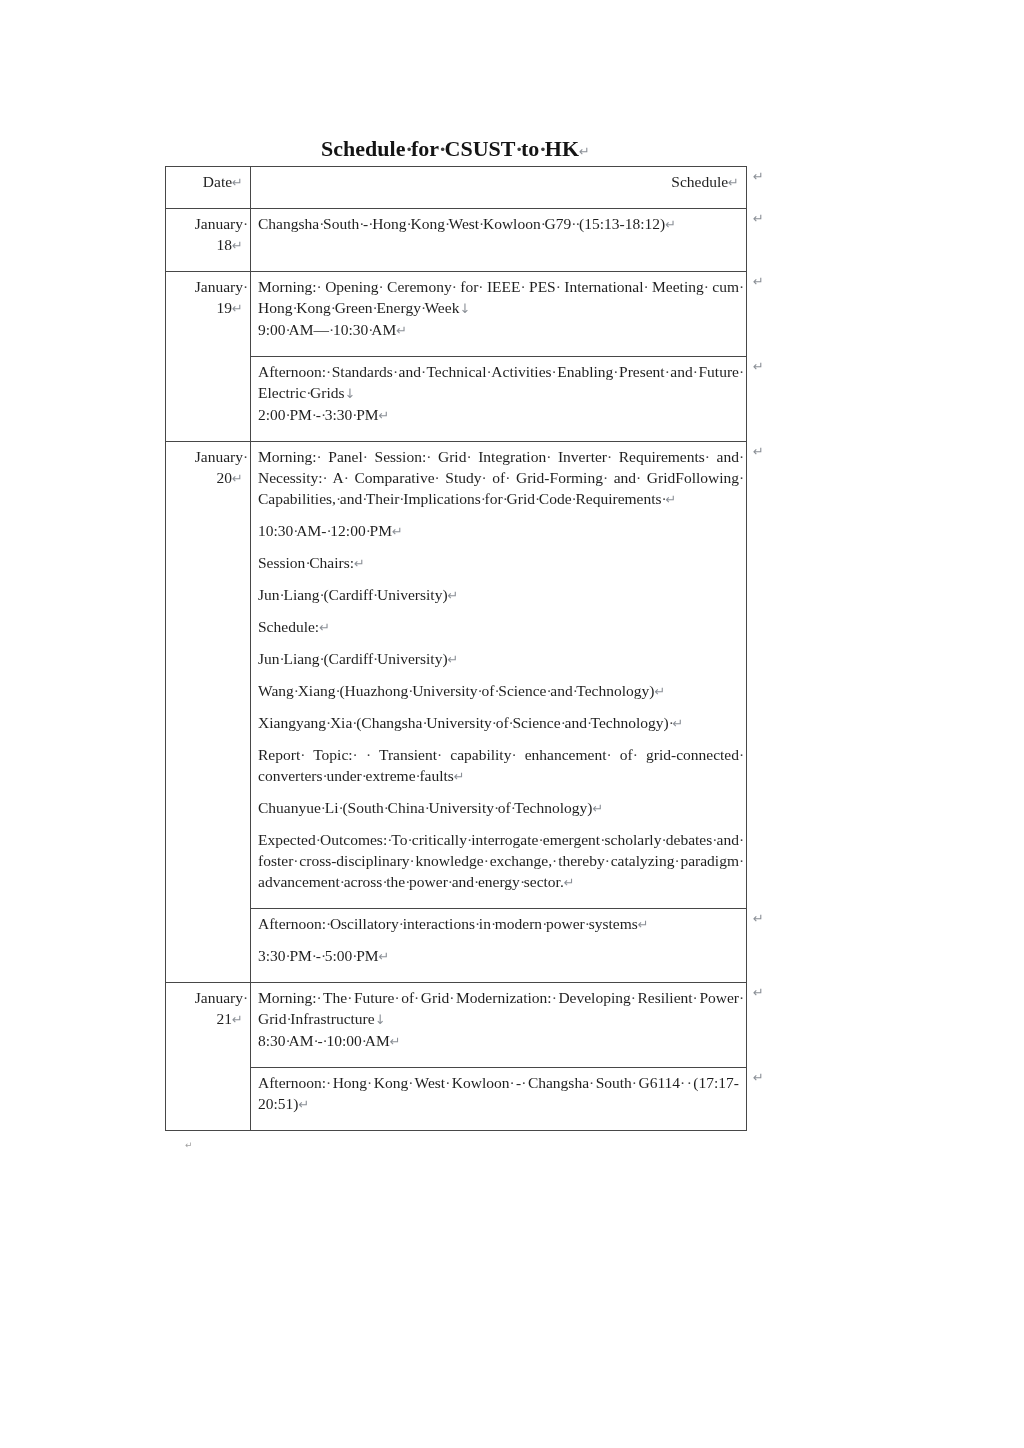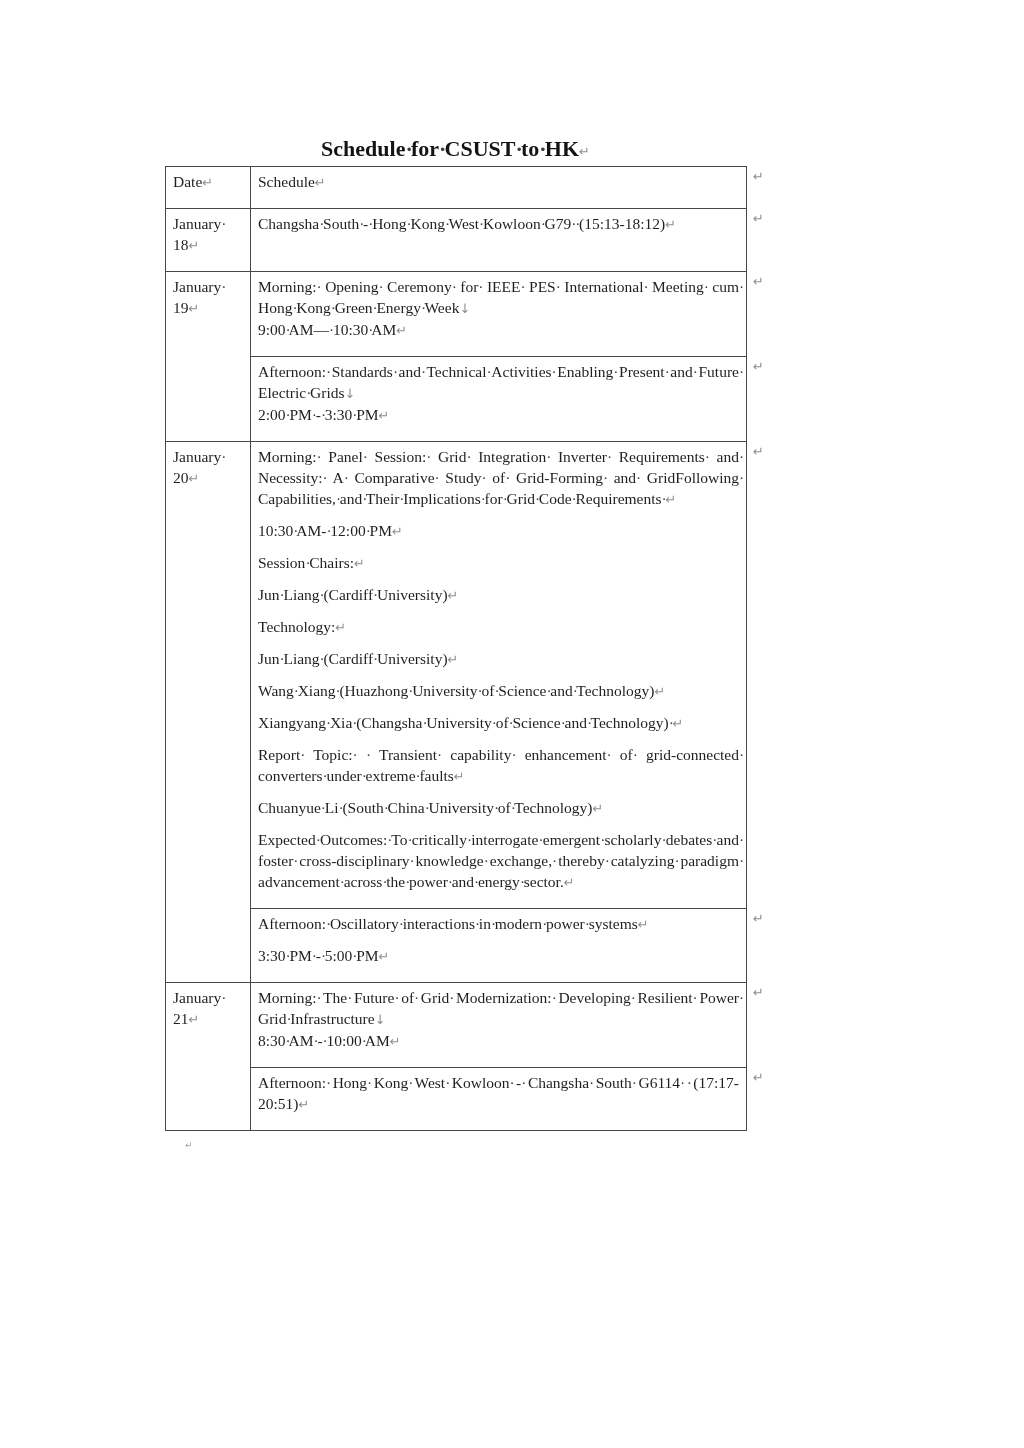--- a/index.html
+++ b/index.html
@@ -41,21 +41,21 @@
     background: #ffffff;
   }
 
   p.para {
     margin: 0 0 10px 0;
     font-size: 15.5px;
     line-height: 21px;
     text-align: justify;
     color: #1f1f1f;
   }
-  td.date-col p.para, td.head p.para { text-align: left; }
+  td.date-col p.para, td.head p.para { text-align: right; }
 
   
   .mk {
     font-family: "DejaVu Sans", sans-serif;
     font-size: 13px;
     color: #8b9097;
     font-weight: normal;
   }
   
   .dot {
@@ -127,21 +127,21 @@
 
         <tr>
           <td class="date-col" rowspan="2">
             <p class="para"><span>January<span class="dot">·</span> 20</span><span class="mk">↵</span></p>
           </td>
           <td>
             <p class="para"><span>Morning:<span class="dot">·</span> Panel<span class="dot">·</span> Session:<span class="dot">·</span> Grid<span class="dot">·</span> Integration<span class="dot">·</span> Inverter<span class="dot">·</span> Requirements<span class="dot">·</span> and<span class="dot">·</span> Necessity:<span class="dot">·</span> A<span class="dot">·</span> Comparative<span class="dot">·</span> Study<span class="dot">·</span> of<span class="dot">·</span> Grid-Forming<span class="dot">·</span> and<span class="dot">·</span> GridFollowing<span class="dot">·</span> Capabilities,<span class="dot">·</span> and<span class="dot">·</span> Their<span class="dot">·</span> Implications<span class="dot">·</span> for<span class="dot">·</span> Grid<span class="dot">·</span> Code<span class="dot">·</span> Requirements<span class="dot">·</span> </span><span class="mk">↵</span></p>
             <p class="para"><span>10:30<span class="dot">·</span> AM-<span class="dot">·</span> 12:00<span class="dot">·</span> PM</span><span class="mk">↵</span></p>
             <p class="para"><span>Session<span class="dot">·</span> Chairs:</span><span class="mk">↵</span></p>
             <p class="para"><span>Jun<span class="dot">·</span> Liang<span class="dot">·</span> (Cardiff<span class="dot">·</span> University)</span><span class="mk">↵</span></p>
-            <p class="para"><span>Technology:</span><span class="mk">↵</span></p>
+            <p class="para"><span>Schedule:</span><span class="mk">↵</span></p>
             <p class="para"><span>Jun<span class="dot">·</span> Liang<span class="dot">·</span> (Cardiff<span class="dot">·</span> University)</span><span class="mk">↵</span></p>
             <p class="para"><span>Wang<span class="dot">·</span> Xiang<span class="dot">·</span> (Huazhong<span class="dot">·</span> University<span class="dot">·</span> of<span class="dot">·</span> Science<span class="dot">·</span> and<span class="dot">·</span> Technology)</span><span class="mk">↵</span></p>
             <p class="para"><span>Xiangyang<span class="dot">·</span> Xia<span class="dot">·</span> (Changsha<span class="dot">·</span> University<span class="dot">·</span> of<span class="dot">·</span> Science<span class="dot">·</span> and<span class="dot">·</span> Technology)<span class="dot">·</span> </span><span class="mk">↵</span></p>
             <p class="para"><span>Report<span class="dot">·</span> Topic:<span class="dot">·</span> <span class="dot">·</span> Transient<span class="dot">·</span> capability<span class="dot">·</span> enhancement<span class="dot">·</span> of<span class="dot">·</span> grid-connected<span class="dot">·</span> converters<span class="dot">·</span> under<span class="dot">·</span> extreme<span class="dot">·</span> faults</span><span class="mk">↵</span></p>
             <p class="para"><span>Chuanyue<span class="dot">·</span> Li<span class="dot">·</span> (South<span class="dot">·</span> China<span class="dot">·</span> University<span class="dot">·</span> of<span class="dot">·</span> Technology)</span><span class="mk">↵</span></p>
             <p class="para"><span>Expected<span class="dot">·</span> Outcomes:<span class="dot">·</span> To<span class="dot">·</span> critically<span class="dot">·</span> interrogate<span class="dot">·</span> emergent<span class="dot">·</span> scholarly<span class="dot">·</span> debates<span class="dot">·</span> and<span class="dot">·</span> foster<span class="dot">·</span> cross-disciplinary<span class="dot">·</span> knowledge<span class="dot">·</span> exchange,<span class="dot">·</span> thereby<span class="dot">·</span> catalyzing<span class="dot">·</span> paradigm<span class="dot">·</span> advancement<span class="dot">·</span> across<span class="dot">·</span> the<span class="dot">·</span> power<span class="dot">·</span> and<span class="dot">·</span> energy<span class="dot">·</span> sector.</span><span class="mk">↵</span></p>
             <span class="mk row-end">↵</span>
           </td>
         </tr>
 

